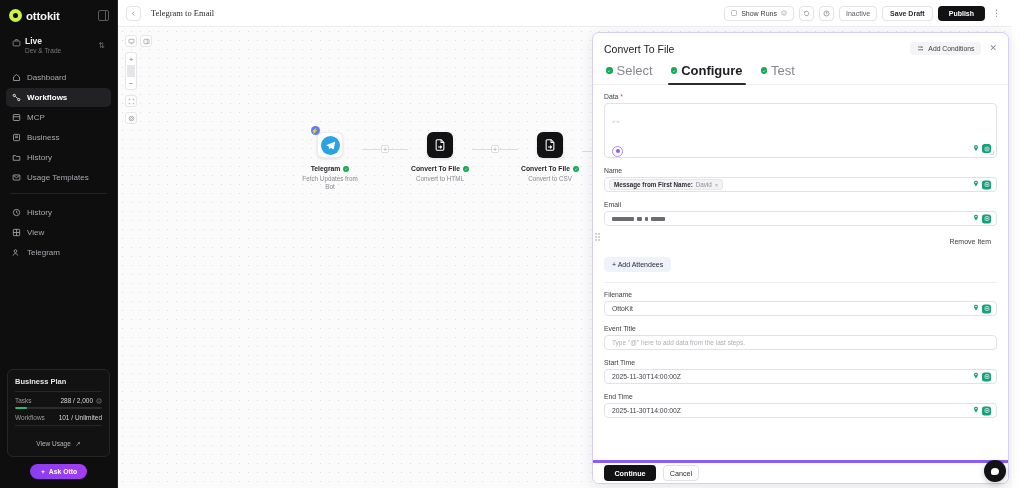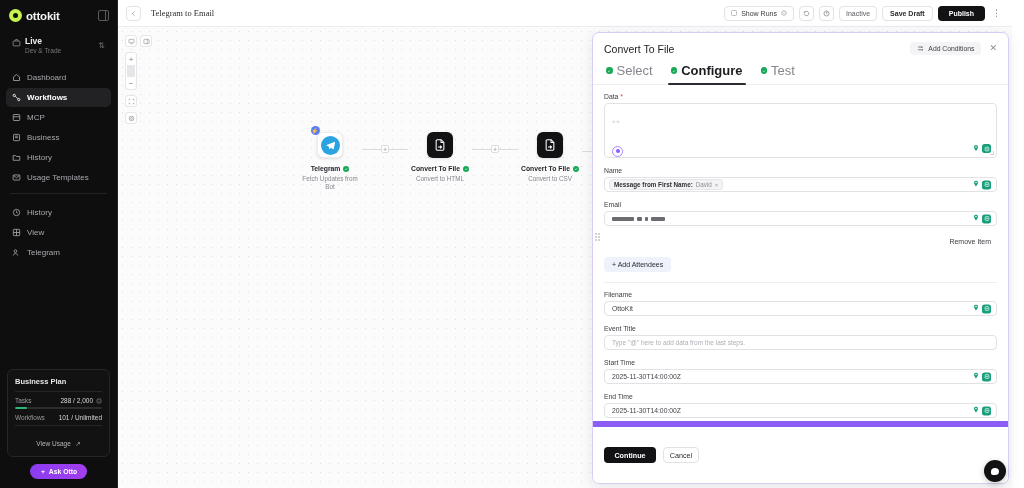--- a/index.html
+++ b/index.html
@@ -261,22 +261,22 @@
     position:absolute; left:2px; top:148px; width:4px;
     display:grid; grid-template-columns:1.5px 1.5px; gap:1.5px;
   }
   .drag-dots i { width:1.5px; height:1.5px; background:#c9c9cf; border-radius:50%; display:block; }
 
   .sect-hr { height:1px; background:#eeeef0; margin: 10px 0 8px 0; }
   .hide-opt { display:flex; align-items:center; gap:5px; font-size:7.2px; color:#1d1d22; font-weight:700; margin-bottom:10px; }
   .caret { color:#4b4b52; font-size:6px; }
 
   .panel-foot {
-    border-top:6px solid #8b5cf6; background:#fff;
-    padding: 20px 11px; display:flex; gap:7px; align-items:center;
+    border-top:3px solid #8b5cf6; background:#fff;
+    padding: 2px 11px; display:flex; gap:7px; align-items:center;
   }
   .btn-continue {
     background:#121214; color:#fff; border-radius:4px; height:16px;
     display:flex; align-items:center; justify-content:center;
     font-size:7.2px; font-weight:700; width:52px;
   }
   .btn-cancel {
     border:1px solid #e2e2e6; color:#2c2c31; border-radius:4px; height:16px;
     display:flex; align-items:center; justify-content:center;
     font-size:7.2px; width:36px;

